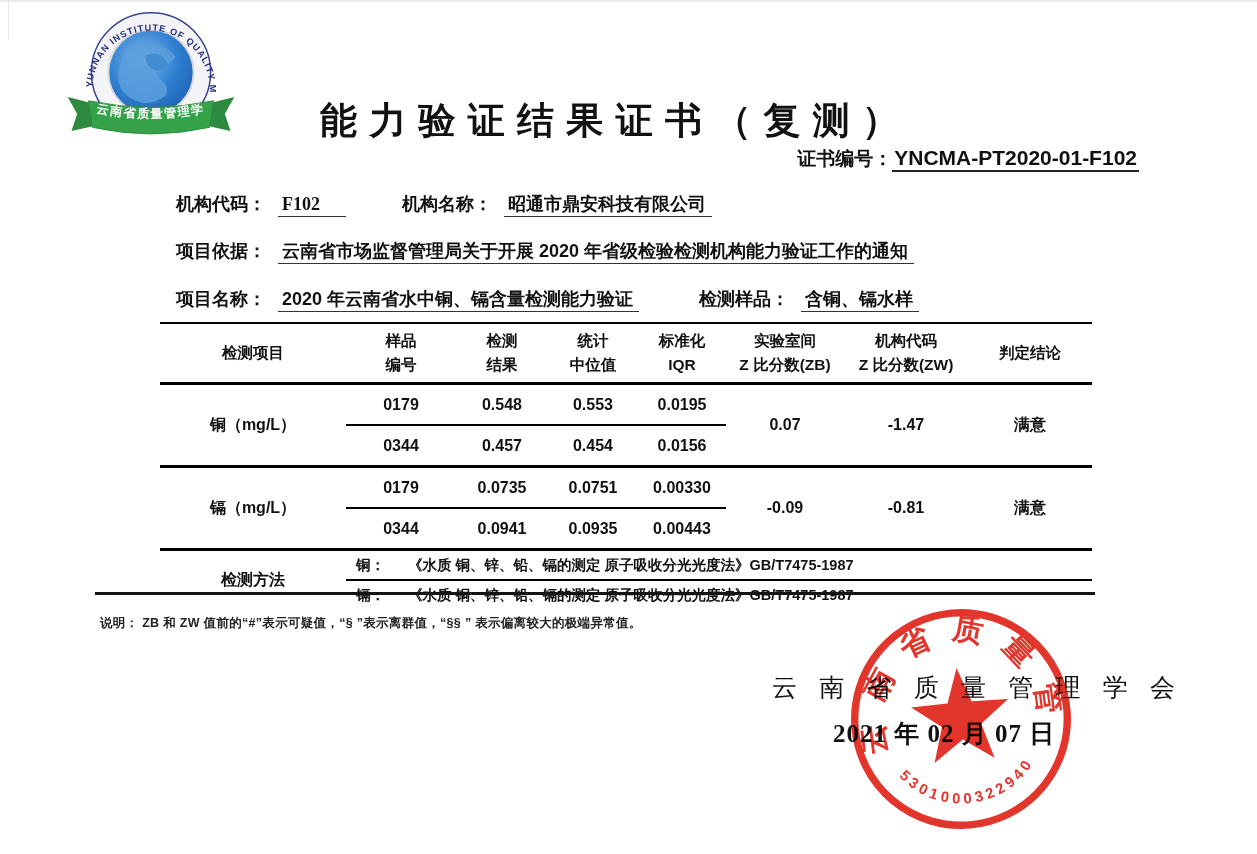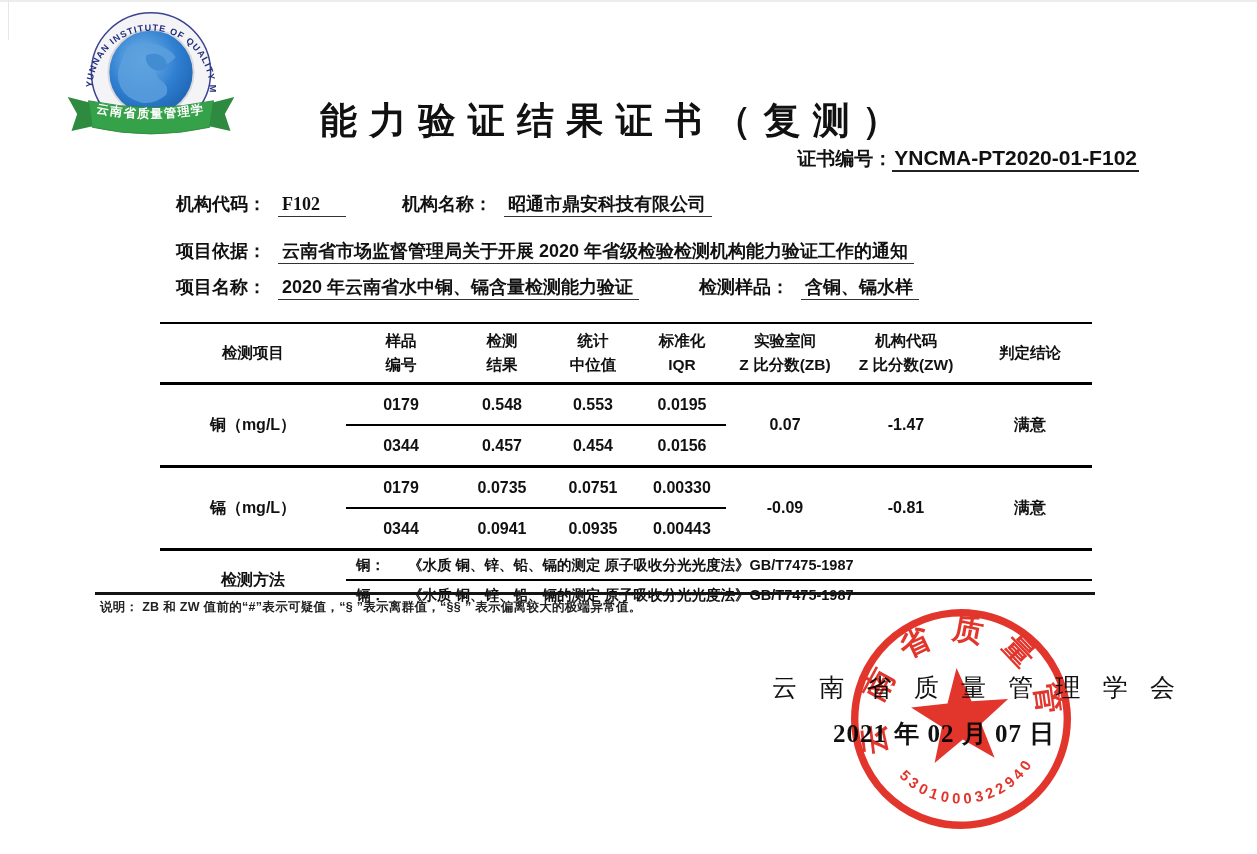--- a/index.html
+++ b/index.html
@@ -35,21 +35,21 @@
   .cert-table td.divided{border-bottom:2px solid #000;}
   .cert-table tr.section td{border-top:3px solid #000;}
   .cert-table tr.mrow td{height:28px;}
   .cert-table td.mlabel{font-size:16px;}
   .mcontent{display:flex;align-items:center;text-align:left;font-size:14.5px;}
   .mcontent .melem{margin-left:10px;width:52px;flex:none;}
   .mcontent .mtext{flex:1;}
   .cert-table td.mdivide{border-top:2px solid #000;}
 
   .bottomline{position:absolute;left:95px;top:592px;width:1000px;height:3px;background:#141414;}
-  .footnote{position:absolute;left:100px;top:599px;font-size:12.5px;font-weight:bold;color:#222;
+  .footnote{position:absolute;left:100px;top:615px;font-size:12.5px;font-weight:bold;color:#222;
             letter-spacing:.3px;white-space:nowrap;}
 
   
   .sig-org{position:absolute;left:772px;top:671px;font-size:25px;font-weight:normal;
            font-family:"Liberation Serif","DejaVu Serif",serif;letter-spacing:8px;white-space:nowrap;}
   .sig-date{position:absolute;left:833px;top:717px;font-size:25px;font-weight:bold;
            font-family:"Liberation Serif","DejaVu Serif",serif;letter-spacing:1px;white-space:nowrap;}
   .stamp{position:absolute;left:838px;top:596px;width:246px;height:246px;
          mix-blend-mode:multiply;opacity:.93;}
 </style>
@@ -92,21 +92,21 @@
   </div>
 
   <div class="infoline" style="top:192px;">
     <span>机构代码：</span><span class="u ucode">F102</span><span class="gap1"></span><span>机构名称：</span><span class="u">昭通市鼎安科技有限公司</span>
   </div>
 
   <div class="infoline" style="top:239px;">
     <span>项目依据：</span><span class="u">云南省市场监督管理局关于开展 2020 年省级检验检测机构能力验证工作的通知</span>
   </div>
 
-  <div class="infoline" style="top:275px;">
+  <div class="infoline" style="top:287px;">
     <span>项目名称：</span><span class="u">2020 年云南省水中铜、镉含量检测能力验证</span><span class="gap2"></span><span>检测样品：</span><span class="u">含铜、镉水样</span>
   </div>
 
   <table class="cert-table">
     <colgroup>
       <col style="width:186px">
         <col style="width:110px">
         <col style="width:92px">
         <col style="width:90px">
       <col style="width:88px">

